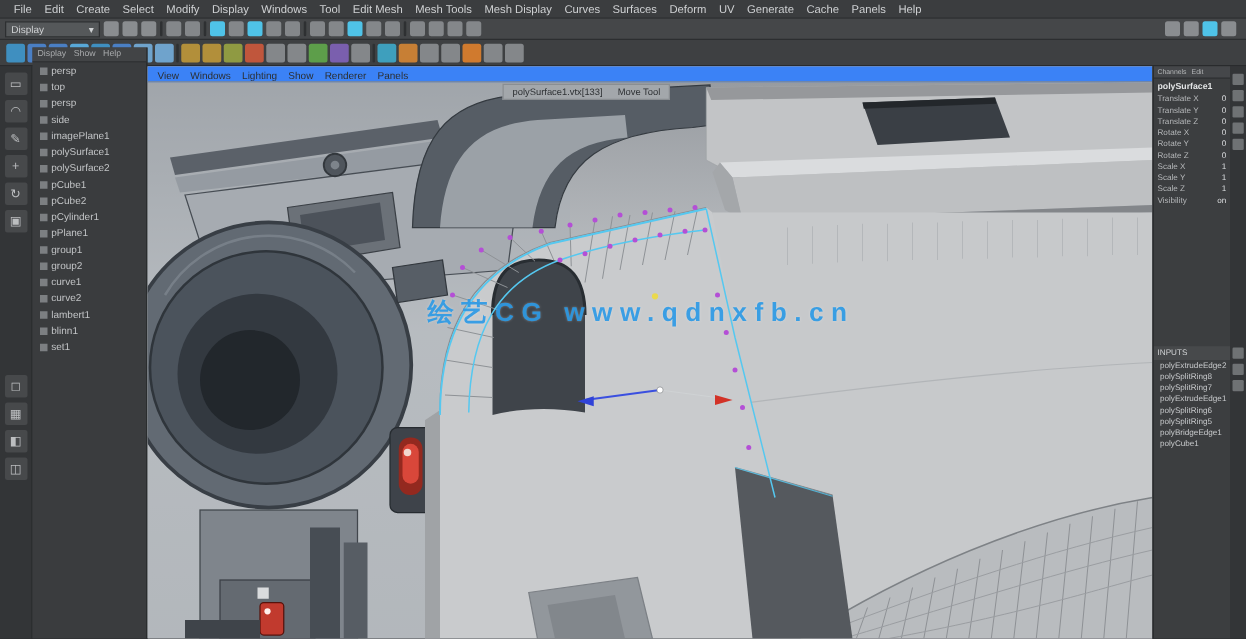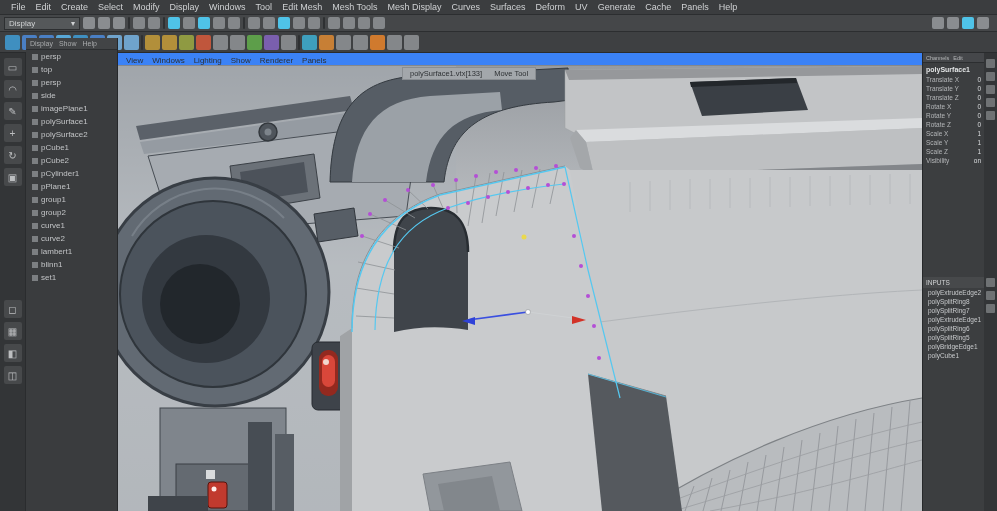--- a/index.html
+++ b/index.html
@@ -408,20 +408,21 @@
         <polygon points="468,254 454,250 454,258" fill="#d23227"></polygon>
         <circle cx="410" cy="246" r="2.5" fill="#ffffff" stroke="#7d8084" stroke-width="0.5"></circle>
       </g>
     </svg>
 
     <div class="hud">
       <span>polySurface1.vtx[133]</span>
       <span>Move Tool</span>
     </div>
 
+    <div class="watermark">绘艺CG www.qdnxfb.cn</div>
   </div>
 
   <div class="channelbox">
     <div class="cb-menus">
 
     <span>Channels</span>
         <span>Edit</span>
       </div>
     <div class="cb-title">polySurface1</div>
     <div>

